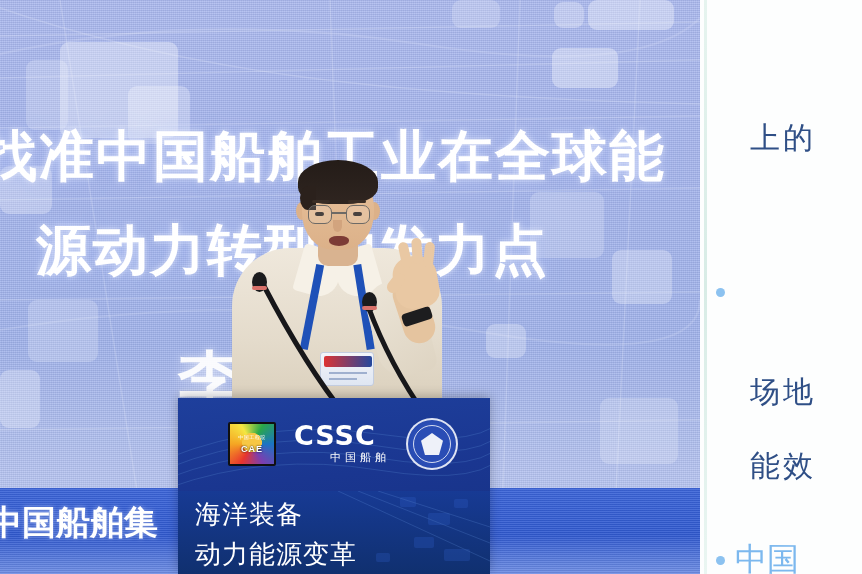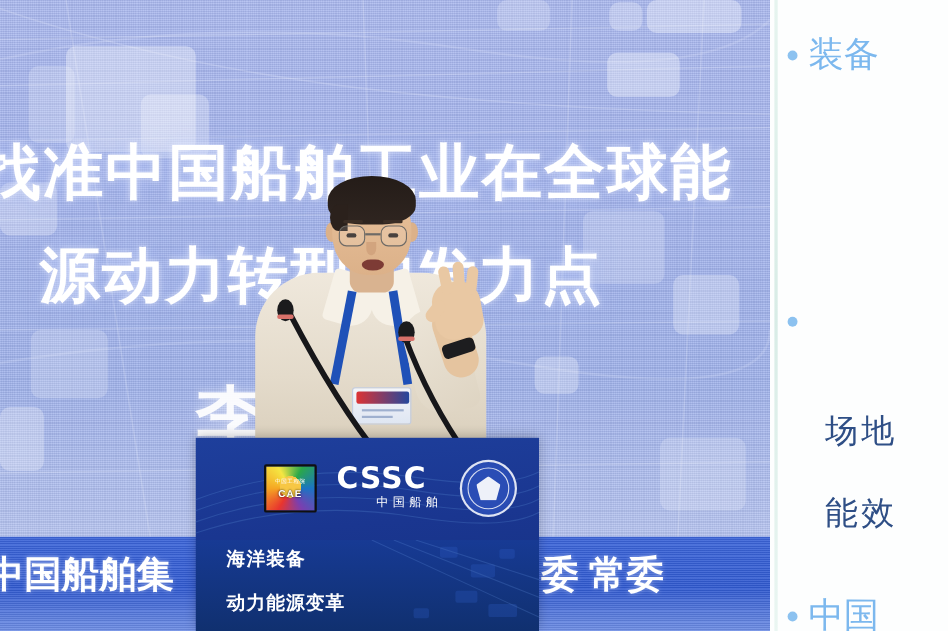--- a/index.html
+++ b/index.html
@@ -51,27 +51,27 @@
   #st-r{ left:492px; top:500px; }
 
   
   #podium{ position:absolute; left:178px; top:398px; width:312px; height:176px;
            background:linear-gradient(175deg,#1e3f9c 0%,#1a3690 45%,#15307f 100%);
            box-shadow:0 -2px 10px rgba(0,0,0,.25); overflow:hidden; }
   #podium .swirl{ position:absolute; inset:0; opacity:.45; }
   .pod-banner{ position:absolute; left:0; top:93px; width:312px; height:83px;
                background:linear-gradient(180deg,#173a94 0%,#10306f 100%); overflow:hidden; }
   .pod-banner .tex{ position:absolute; inset:0; opacity:.5; }
-  .pod-line{ position:absolute; left:28px; color:#ffffff; font-weight:700; font-size:17px;
+  .pod-line{ position:absolute; left:17px; color:#ffffff; font-weight:400; font-size:26px;
              letter-spacing:1px; white-space:nowrap; }
   #pl1{ top:6px; }
   #pl2{ top:46px; }
 
   
-  .logos{ position:absolute; left:0; top:18px; width:312px; height:60px;margin-left:12px; }
+  .logos{ position:absolute; left:0; top:18px; width:312px; height:60px; }
   #cae-logo{ position:absolute; left:50px; top:6px; width:48px; height:44px;
              background:conic-gradient(from 210deg,#e8352e,#f5a623,#f5e642,#2aa84a,#1b74c4,#7a3fb0,#e8352e);
              border:2px solid #101010; border-radius:2px; overflow:hidden; }
   #cae-logo .inner{ position:absolute; left:50%; top:50%; transform:translate(-50%,-50%);
                     width:30px; height:28px;
                     background:radial-gradient(circle at 50% 45%,#f7c744 0 45%,rgba(255,255,255,0) 46%); }
   #cae-logo .cae{ position:absolute; left:0; right:0; top:20px; text-align:center;
                   color:#fff; font-size:9px; font-weight:700; letter-spacing:1px;
                   text-shadow:0 0 2px #000; }
   #cae-logo .cn{ position:absolute; left:0; right:0; top:10px; text-align:center;
@@ -208,21 +208,20 @@
     <div class="blk" style="left:0px;   top:370px; width:40px;  height:58px;"></div>
     <div class="blk s" style="left:600px; top:398px; width:78px;  height:66px;"></div>
     <div class="blk" style="left:486px; top:324px; width:40px;  height:34px;"></div>
 
     <div class="wall-title" id="wt1">找准中国船舶工业在全球能</div>
     <div class="wall-title" id="wt2">源动力转型的发力点</div>
     <div class="wall-name">李</div>
 
     <div class="wall-strip"></div>
     <div class="strip-txt" id="st-l">中国船舶集</div>
-    <div class="strip-txt" id="st-r">委 常委</div>
 
     <div id="speaker">
       <div class="sh-torso"></div>
       <div class="sh-collar-l"></div>
       <div class="sh-collar-r"></div>
       <div class="sh-neck"></div>
       <div class="sh-ear l"></div>
       <div class="sh-ear r"></div>
       <div class="sh-head"></div>
       <div class="sh-hair"></div>
@@ -308,24 +307,21 @@
         </svg>
         <div class="pod-line" id="pl1">海洋装备</div>
         <div class="pod-line" id="pl2">动力能源变革</div>
       </div>
     </div>
   </div>
 
   <div id="slide">
     <div class="edge"></div>
 
-    <div class="bullet-row" style="top:28px;">
-      <span class="dot"></span>
-      <span class="b-head">装备</span>
-    </div>
+    <div class="b-body" style="top:118px;">上的</div>
 
     <div class="bullet-row" style="top:288px;">
       <span class="dot"></span>
     </div>
     <div class="b-body" style="top:372px;text-align:right;">场地</div>
     <div class="b-body" style="top:446px;">能效</div>
 
     <div class="bullet-row" style="top:538px;">
       <span class="dot"></span>
       <span class="b-head">中国</span>

